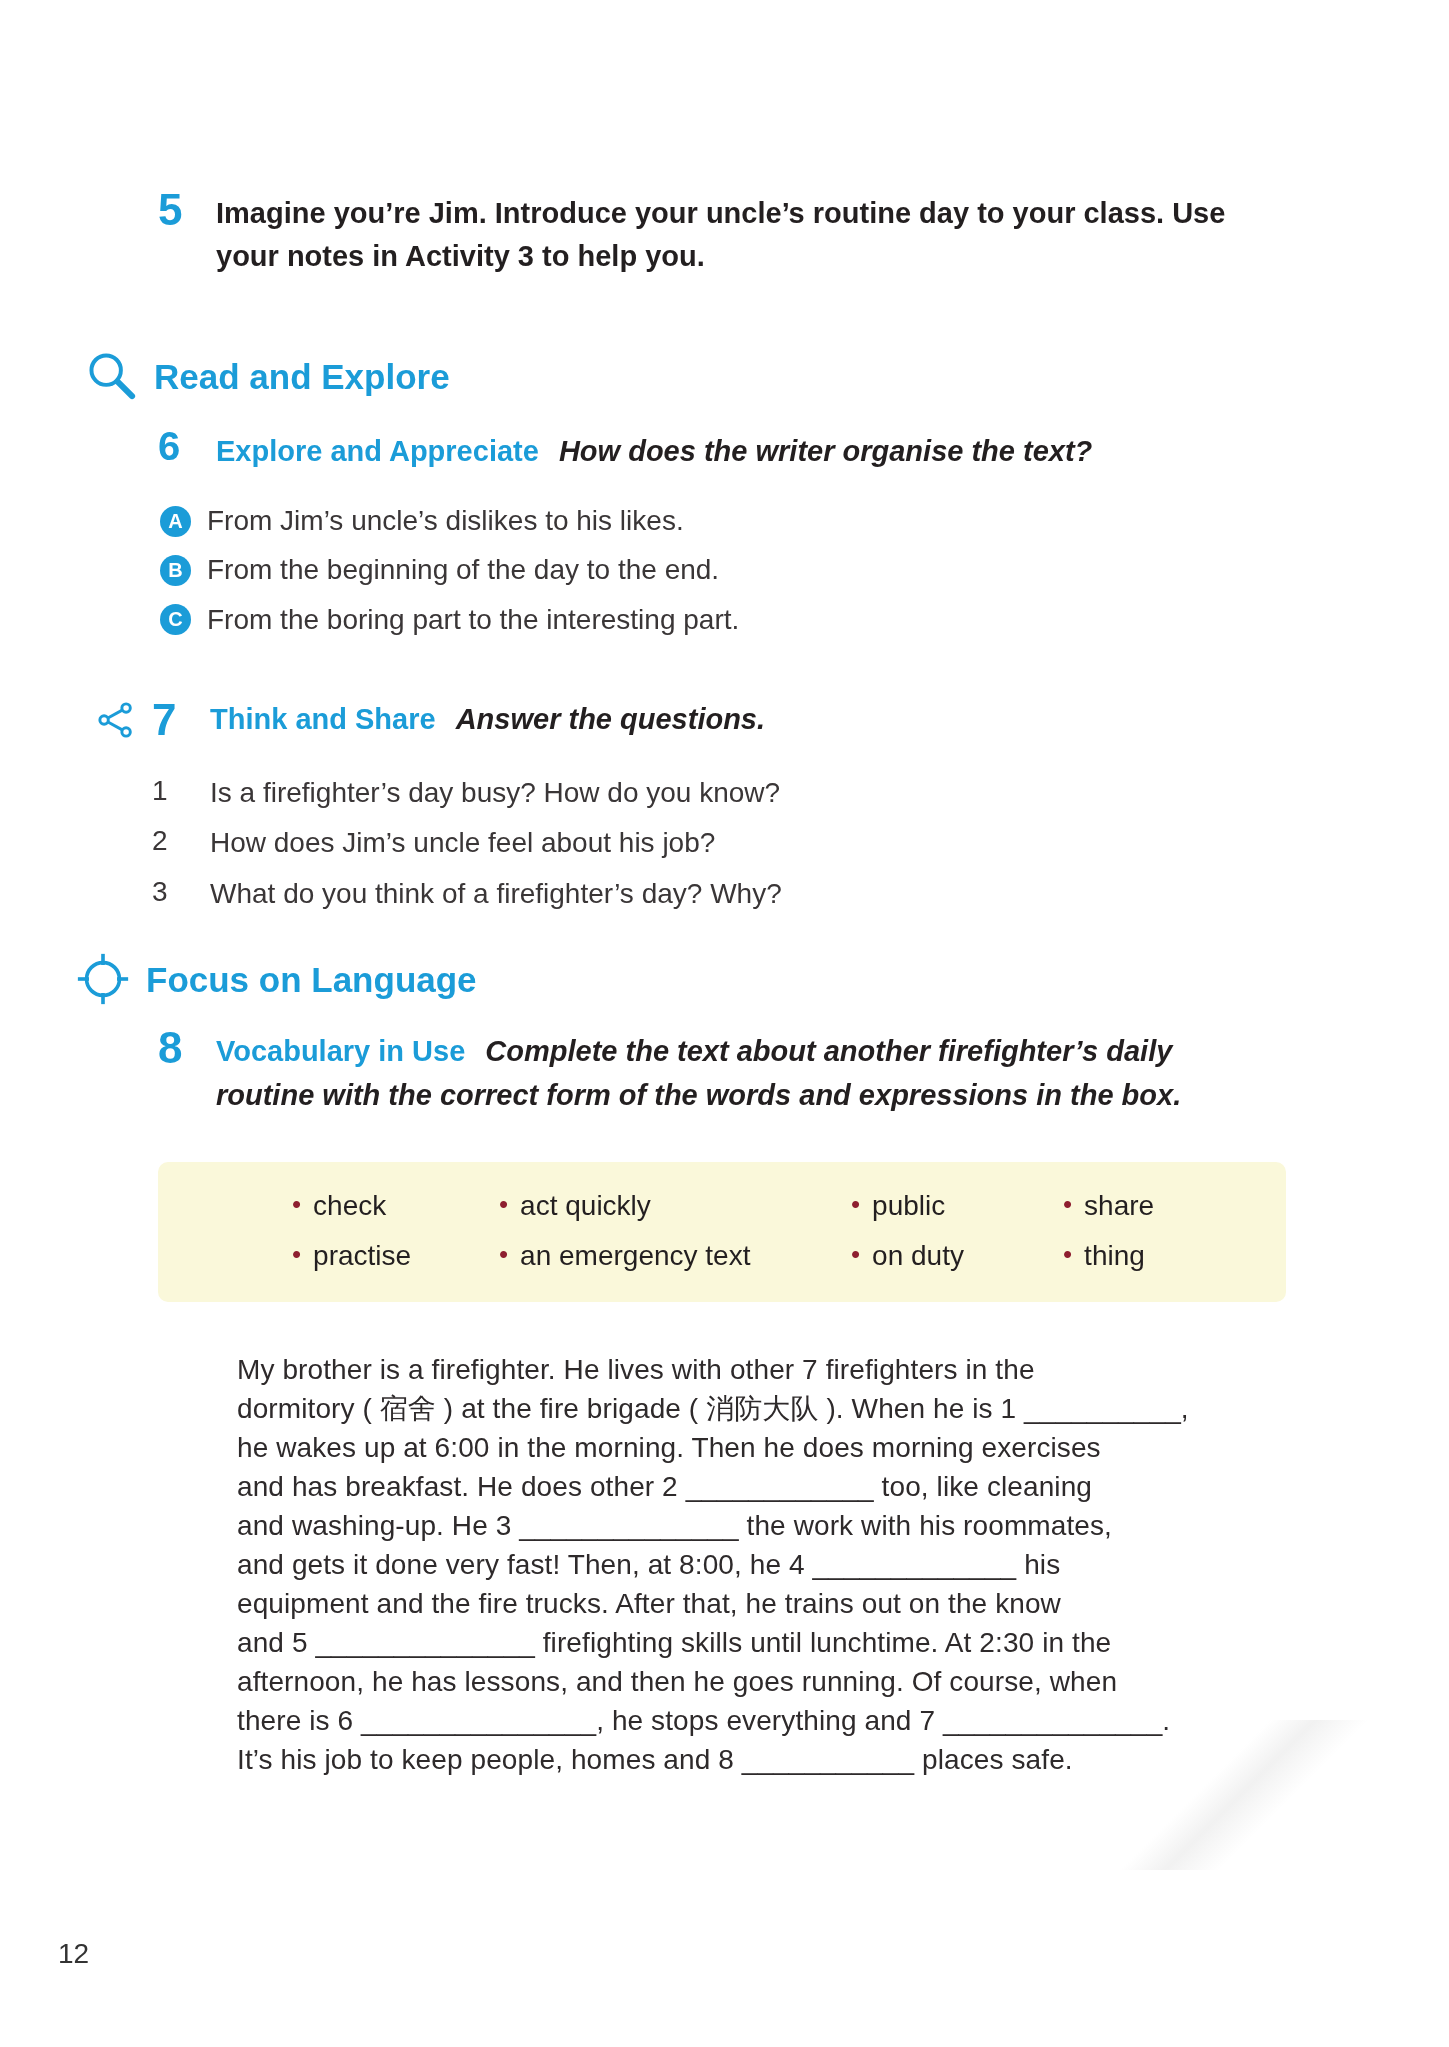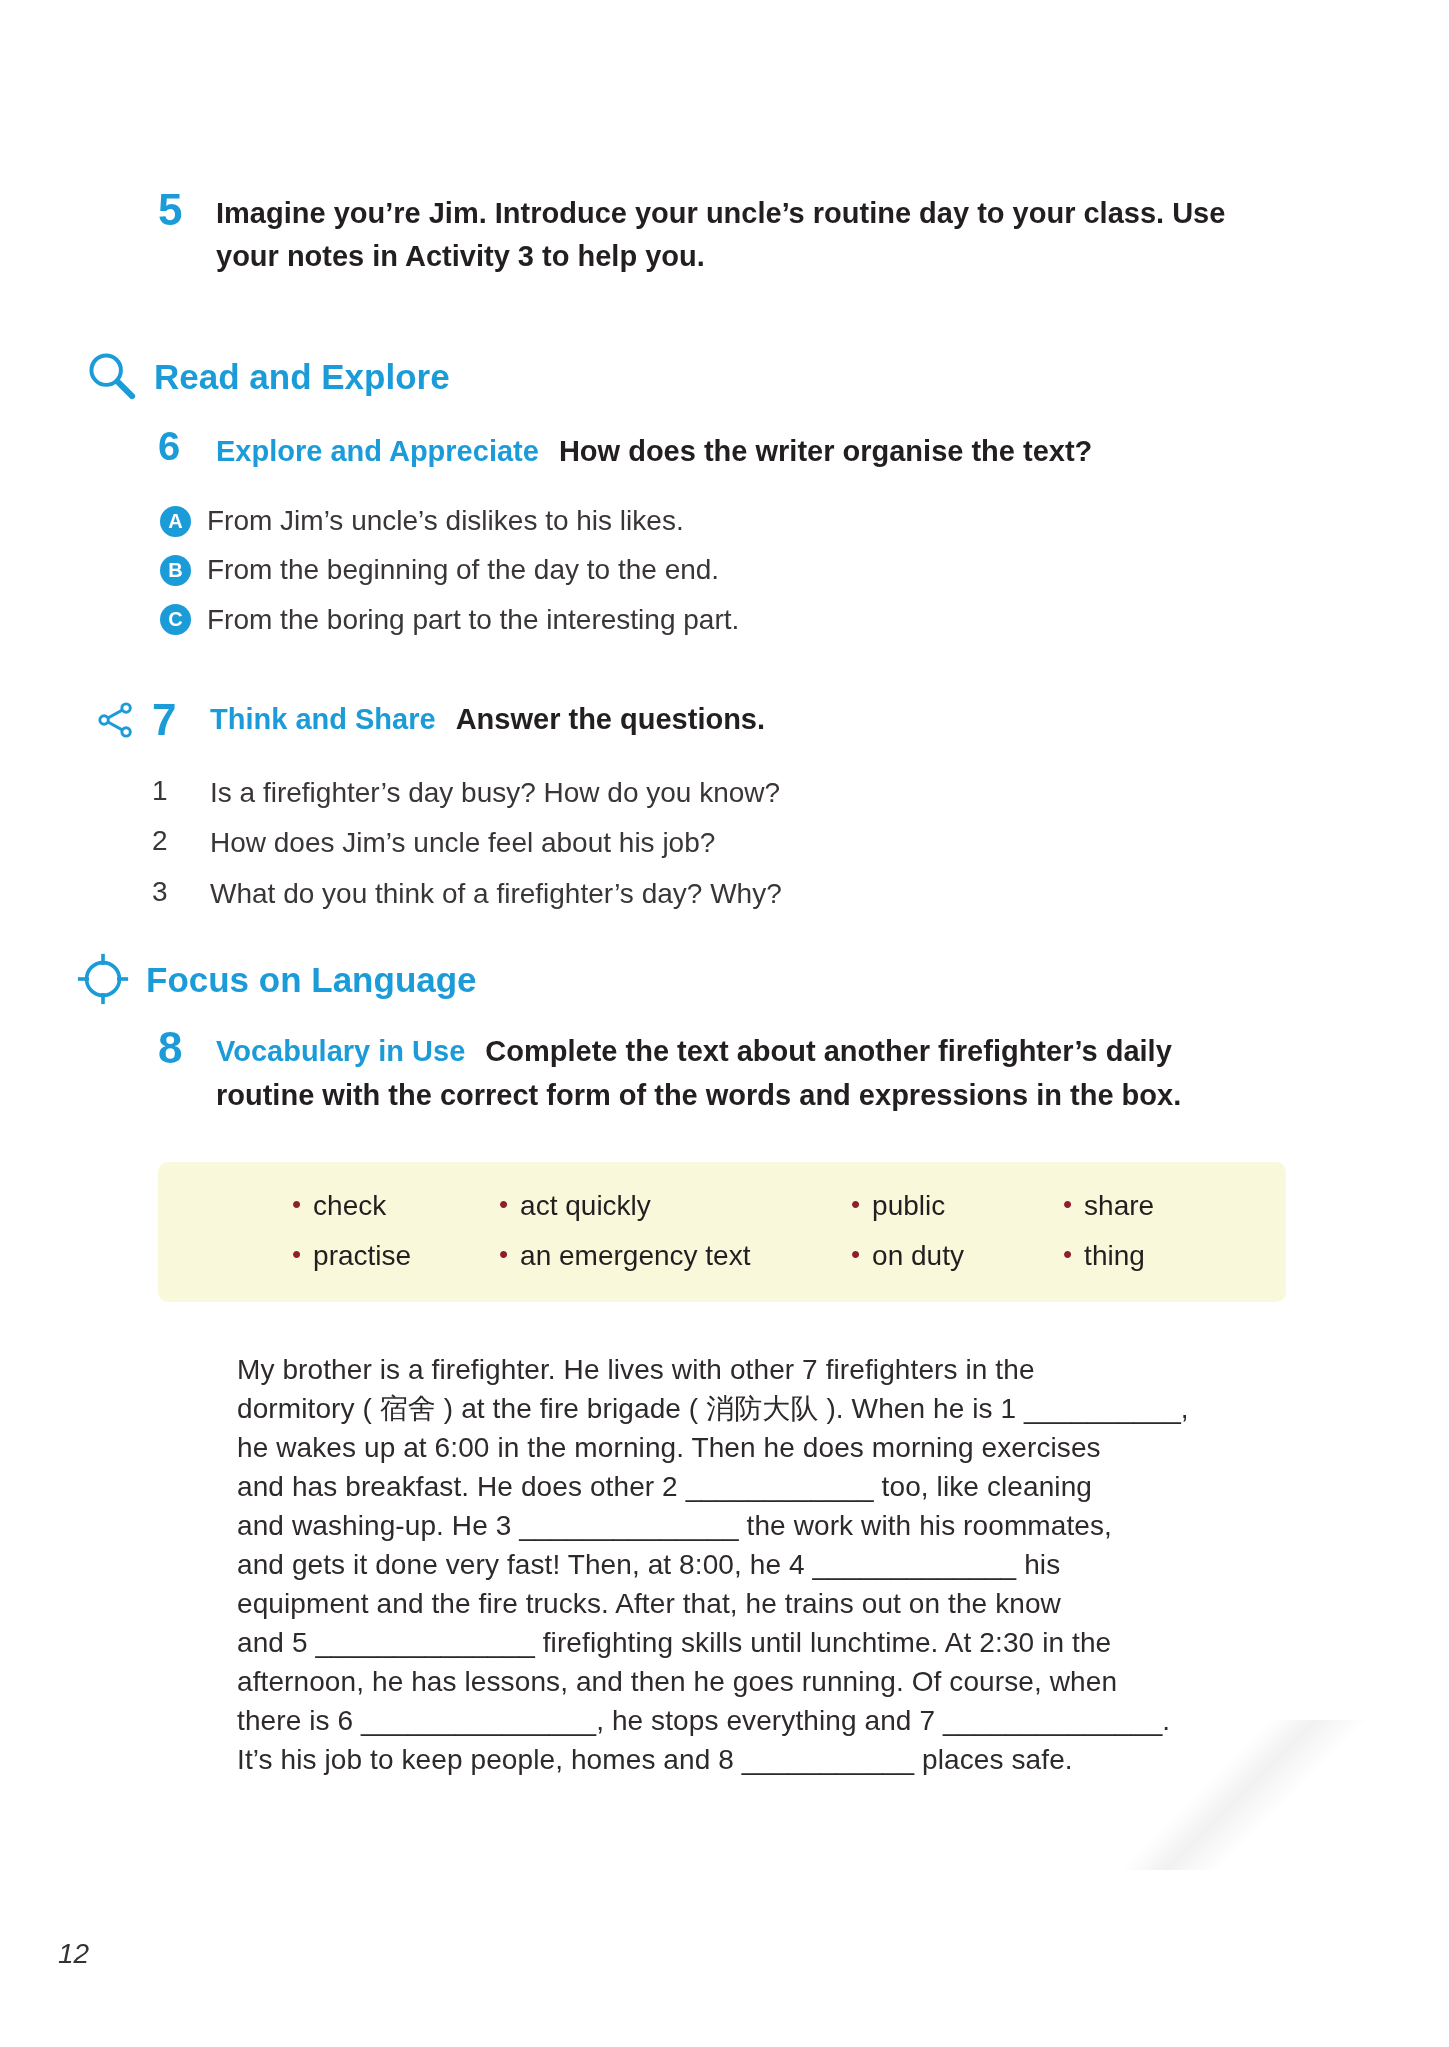--- a/index.html
+++ b/index.html
@@ -25,21 +25,21 @@
     font-size:44px;font-weight:bold;color:var(--accent-blue);
     line-height:1;width:34px;flex:0 0 auto;margin-top:-4px;
   }
   .act-gap{width:24px;flex:0 0 auto;}
   .act-instruction{
     font-size:29px;font-weight:bold;color:var(--text-dark);
     line-height:1.48;width:1080px;
   }
   .act-line{font-size:29px;line-height:1.5;color:var(--text-dark);}
   .strategy{color:var(--accent-blue);font-weight:bold;margin-right:12px;}
-  .prompt{font-weight:bold;color:var(--text-dark);}
+  .prompt{font-weight:bold;color:var(--text-dark);font-style:italic;}
 
   
   .section-header{position:absolute;display:flex;align-items:center;gap:14px;}
   .section-title{font-size:35px;font-weight:bold;color:var(--accent-blue);line-height:1;}
   .icon{display:inline-flex;align-items:center;justify-content:center;flex:0 0 auto;}
 
   
   .options{position:absolute;left:160px;top:503px;list-style:none;}
   .option{display:flex;align-items:center;gap:16px;margin-bottom:13px;}
   .badge{
@@ -66,21 +66,21 @@
   .bullet{color:var(--bullet-maroon);font-size:26px;line-height:1;transform:translateY(-2px);}
 
   
   .passage{position:absolute;left:237px;top:1350px;}
   .passage-line{
     font-size:28px;line-height:39px;color:#2e2a2b;white-space:nowrap;
     letter-spacing:0.1px;
   }
 
   
-  .page-number{position:absolute;left:58px;top:1938px;font-size:28px;color:#333333;font-style:italic;}
+  .page-number{position:absolute;left:58px;top:1938px;font-size:28px;color:#333333;}
 
   
   .watermark{
     position:absolute;left:1090px;top:1720px;width:300px;height:150px;
     background:linear-gradient(135deg,rgba(0,0,0,0) 40%,rgba(120,120,120,0.10) 50%,rgba(0,0,0,0) 62%);
     pointer-events:none;
   }
 </style>
 </head>
 <body>

